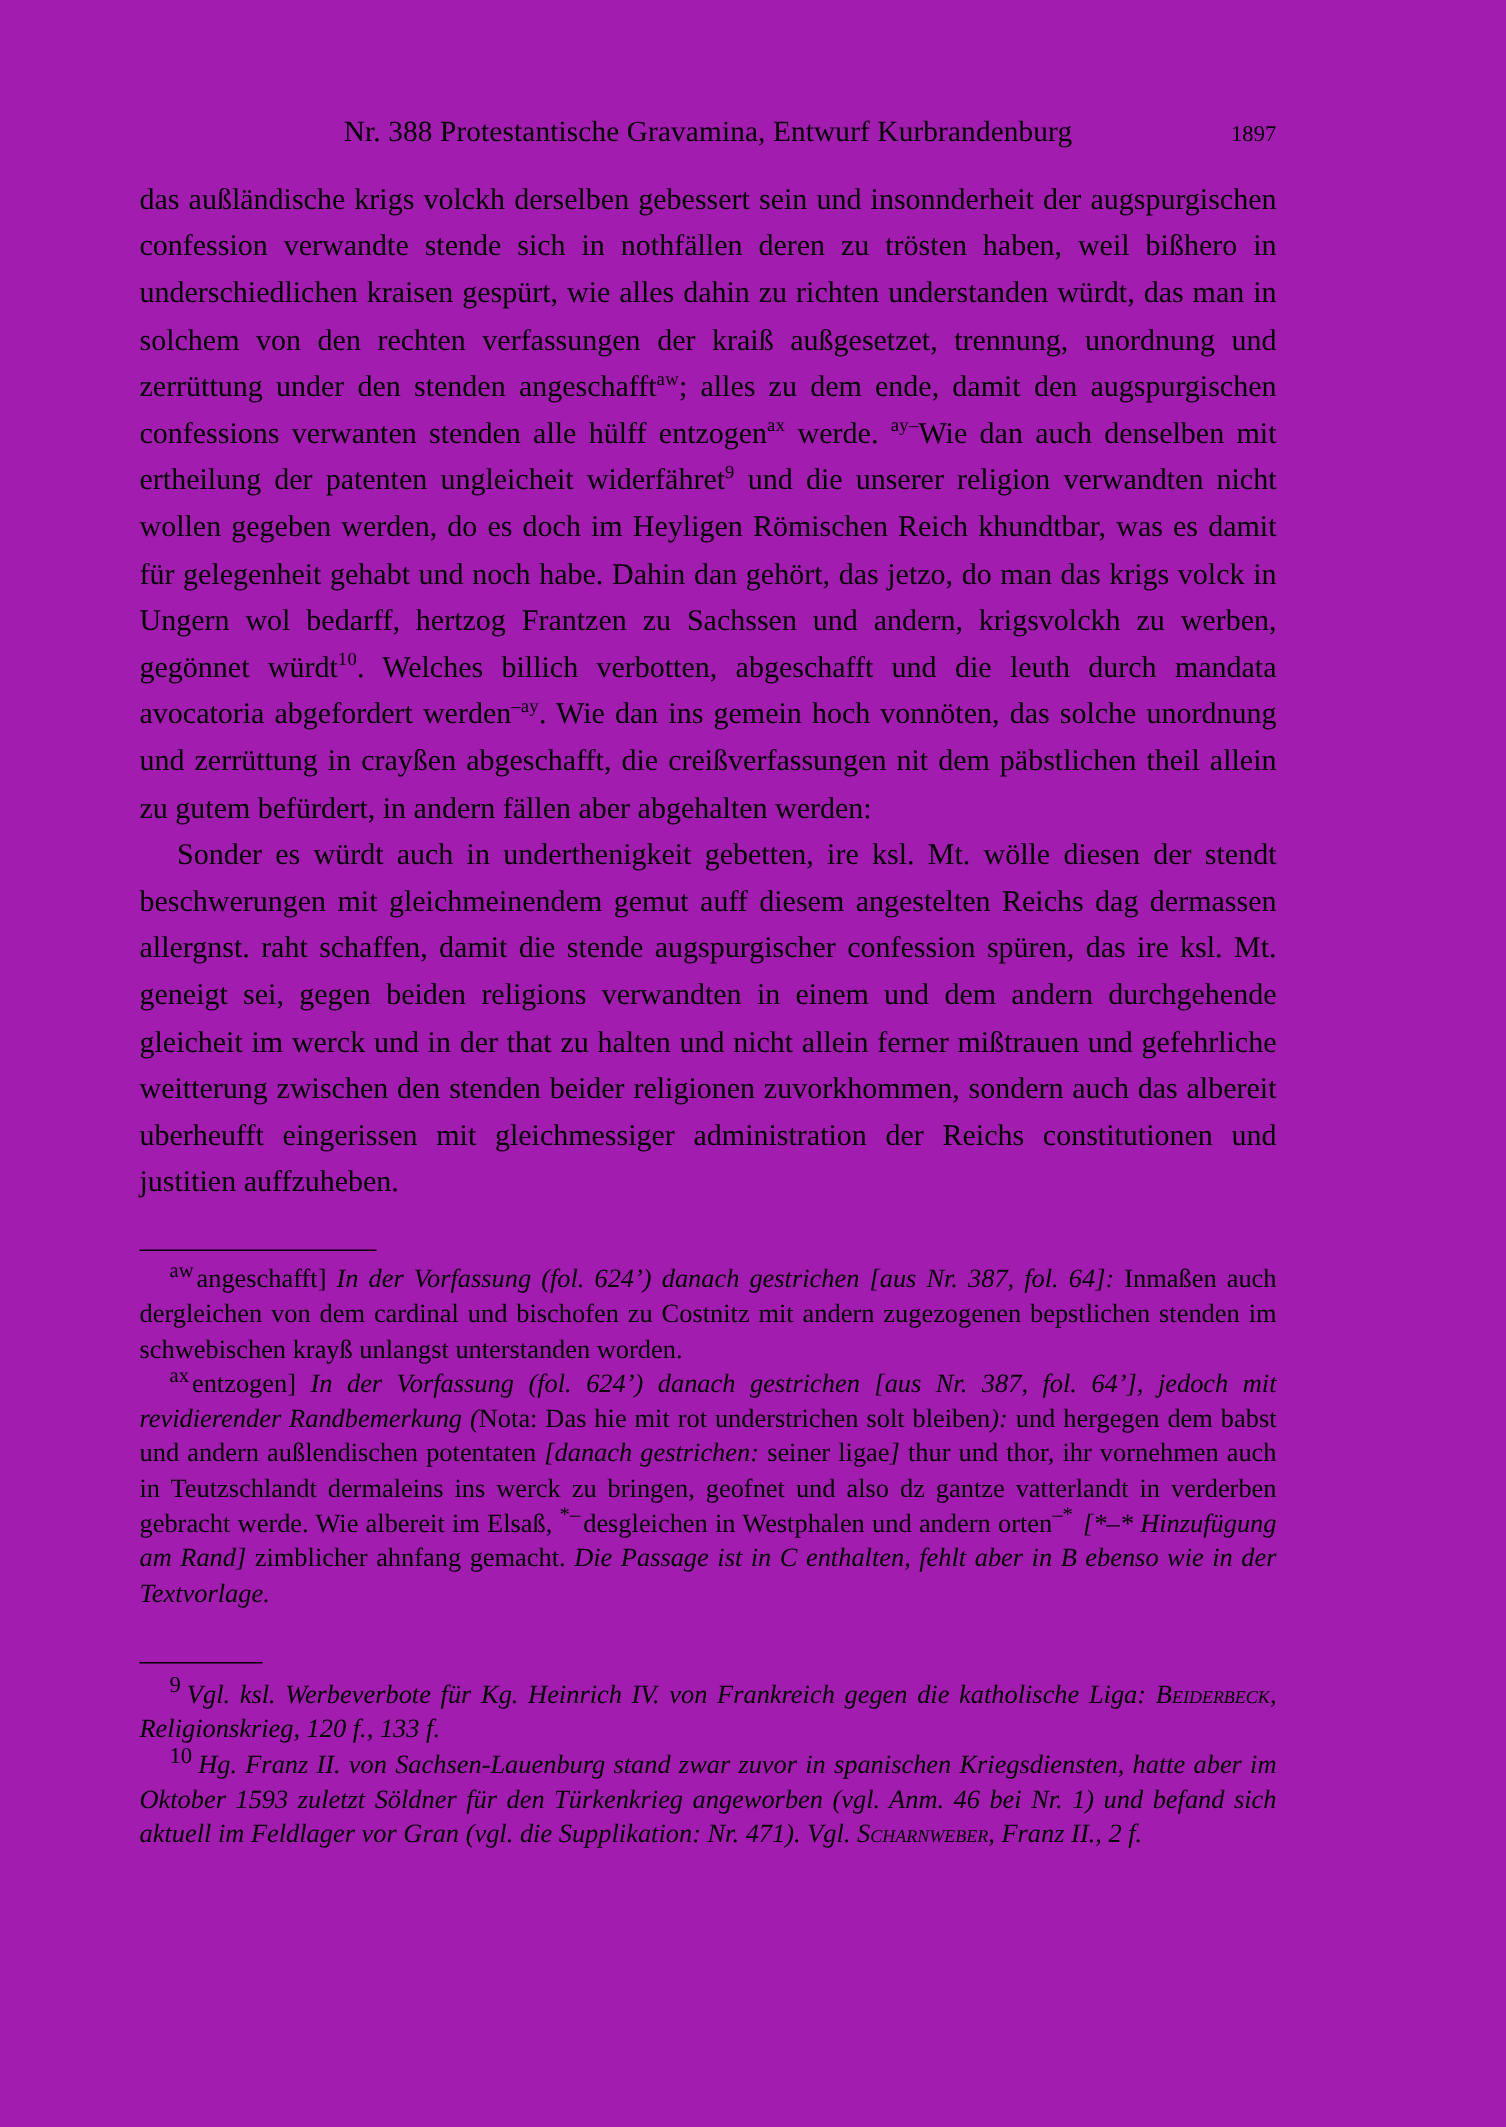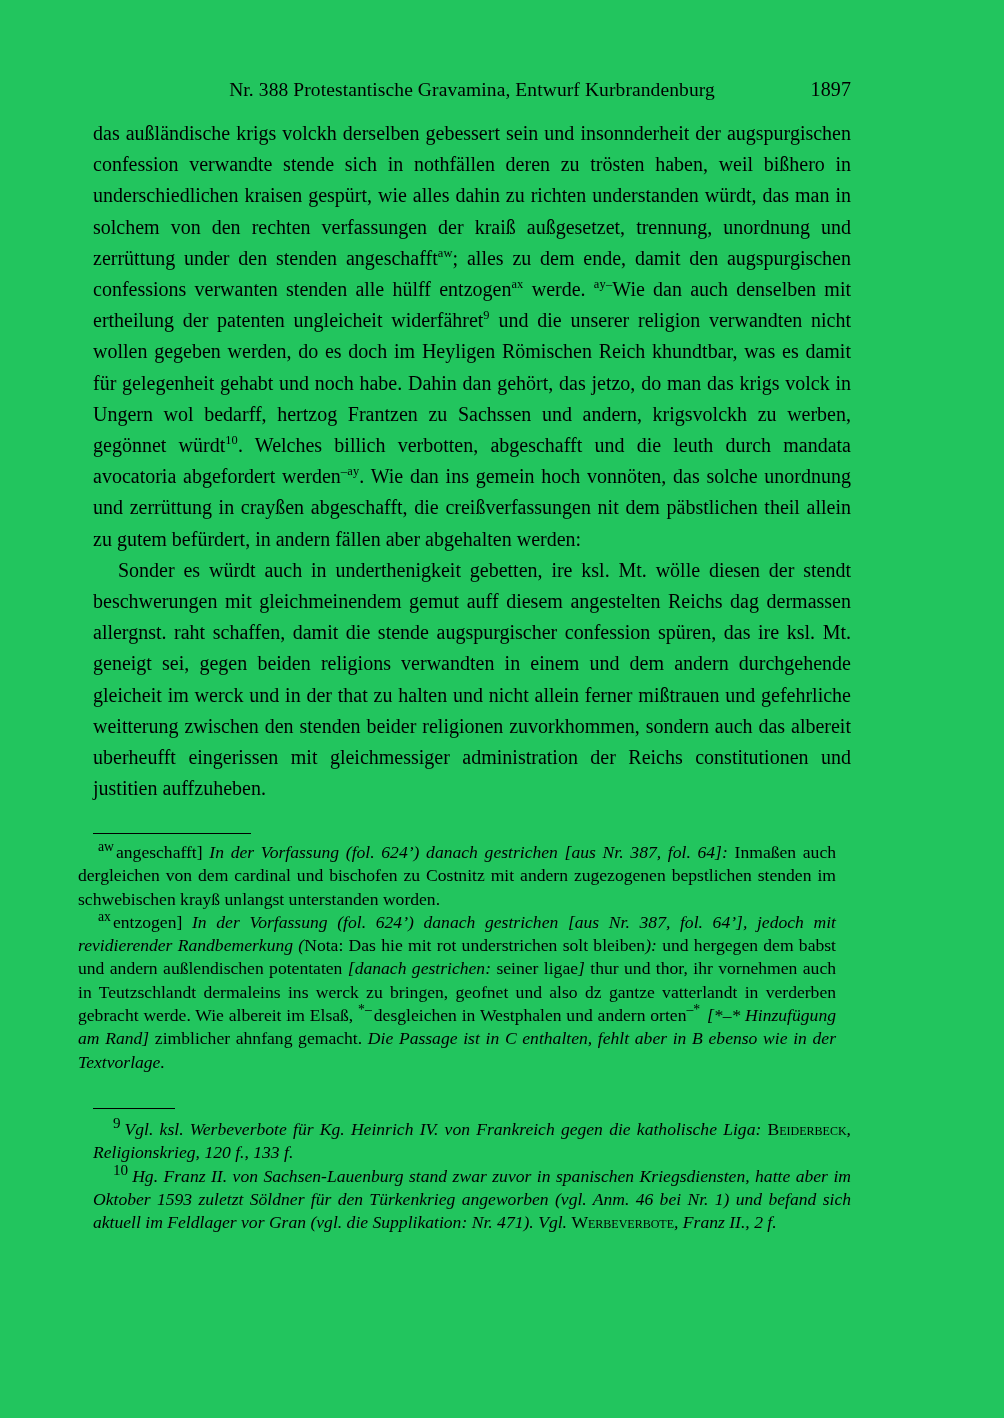--- a/index.html
+++ b/index.html
@@ -15,21 +15,21 @@
     position: relative;
     overflow: hidden;
     -webkit-font-smoothing: antialiased;
   }
 
   .page {
     position: absolute;
     left: 0; top: 0;
     width: 1004px;
     height: 1418px;
-    background: #22c55e;
+    background: #a21caf;
   }
 
   
   .runhead {
     position: absolute;
     left: 93px;
     top: 78px;
     width: 758px;
     display: flex;
     align-items: baseline;
@@ -37,21 +37,21 @@
     letter-spacing: 0.1px;
   }
   .runhead-title {
     flex: 1 1 auto;
     text-align: center;
     padding-left: 54px;
     white-space: nowrap;
   }
   .runhead-folio {
     flex: 0 0 auto;
-    font-size: 20px;
+    font-size: 15px;
     text-align: right;
     min-width: 54px;
   }
 
   
   .body-block {
     position: absolute;
     left: 93px;
     top: 118px;
     width: 758px;
@@ -93,21 +93,21 @@
     width: 158px;
   }
   #rule-footnotes {
     left: 93px;
     top: 1108px;
     width: 82px;
   }
 
   .apparatus {
     position: absolute;
-    left: 78px;
+    left: 93px;
     top: 841px;
     width: 758px;
     font-size: 17.6px;
     line-height: 23.3px;
     text-align: justify;
   }
   .apparatus p {
     margin: 0;
     text-indent: 20px;
   }
@@ -122,20 +122,21 @@
     text-align: justify;
   }
   .footnotes p {
     margin: 0;
     text-indent: 20px;
   }
 
   i, .it { font-style: italic; }
   .sc {
     font-variant: small-caps;
+    font-style: italic;
   }
   .marker {
     font-size: 0.78em;
     vertical-align: super;
     line-height: 0;
     padding-right: 2px;
   }
   .fnnum {
     font-size: 0.86em;
     vertical-align: super;
@@ -170,16 +171,16 @@
     <p><span class="marker">ax</span><span>entzogen</span><span>]</span><i> In der Vorfassung (fol. 624’) danach gestrichen [aus Nr. 387, fol. 64’], jedoch mit revidierender Randbemerkung (</i><span>Nota: Das hie mit rot understrichen solt bleiben</span><i>):</i><span> und hergegen dem babst und andern außlendischen potentaten </span><i>[danach gestrichen:</i><span> seiner ligae</span><i>]</i><span> thur und thor, ihr vornehmen auch in Teutzschlandt dermaleins ins werck zu bringen, geofnet und also dz gantze vatterlandt in verderben gebracht werde. Wie albereit im Elsaß, </span><span class="marker">*–</span><span>desgleichen in Westphalen und andern orten</span><span class="marker">–*</span><i> [*–* Hinzufügung am Rand]</i><span> zimblicher ahnfang gemacht. </span><i>Die Passage ist in C enthalten, fehlt aber in B ebenso wie in der Textvorlage.</i></p>
 
   </div>
 
   <hr class="rule" id="rule-footnotes">
 
   <div class="footnotes">
 
     <p class="justify-last"><span class="fnnum">9</span><i>Vgl. ksl. Werbeverbote für Kg. Heinrich IV. von Frankreich gegen die katholische Liga: </i><span class="sc">Beiderbeck</span><i>, Religionskrieg, 120 f., 133 f.</i></p>
 
-    <p class="justify-last"><span class="fnnum">10</span><i>Hg. Franz II. von Sachsen-Lauenburg stand zwar zuvor in spanischen Kriegsdiensten, hatte aber im Oktober 1593 zuletzt Söldner für den Türkenkrieg angeworben (vgl. Anm. 46 bei Nr. 1) und befand sich aktuell im Feldlager vor Gran (vgl. die Supplikation: Nr. 471). Vgl. </i><span class="sc">Werbeverbote</span><i>, Franz II., 2 f.</i></p>
+    <p class="justify-last"><span class="fnnum">10</span><i>Hg. Franz II. von Sachsen-Lauenburg stand zwar zuvor in spanischen Kriegsdiensten, hatte aber im Oktober 1593 zuletzt Söldner für den Türkenkrieg angeworben (vgl. Anm. 46 bei Nr. 1) und befand sich aktuell im Feldlager vor Gran (vgl. die Supplikation: Nr. 471). Vgl. </i><span class="sc">Scharnweber</span><i>, Franz II., 2 f.</i></p>
   </div>
 
 </div>
 
 </body></html>

